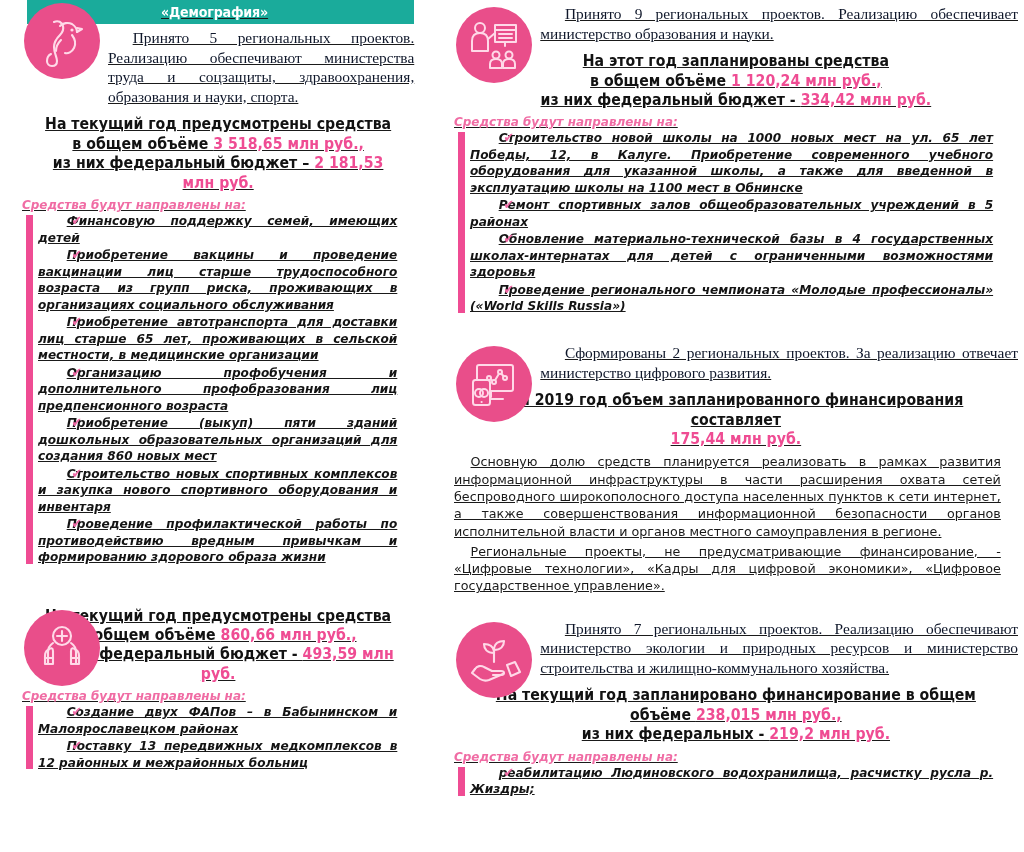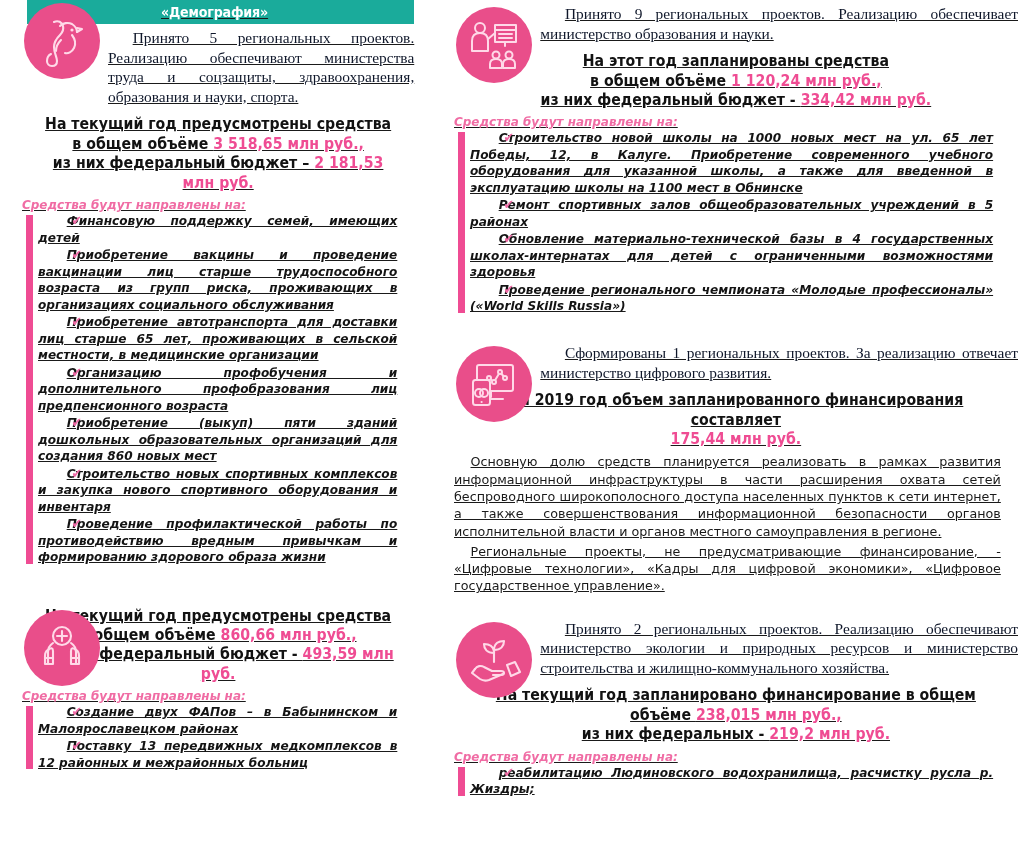--- a/index.html
+++ b/index.html
@@ -278,21 +278,21 @@
           <circle cx="26" cy="25" r="2" fill="#e94e8a"></circle>
           <circle cx="31" cy="29" r="2" fill="#e94e8a"></circle>
           <circle cx="37" cy="19" r="2" fill="#e94e8a"></circle>
           <circle cx="42" cy="25" r="2" fill="#e94e8a"></circle>
           <rect x="10" y="27" width="17" height="25" rx="2.5" fill="#e94e8a"></rect>
           <circle cx="16" cy="40" r="4"></circle>
           <circle cx="21" cy="40" r="4"></circle>
           <path d="M18.5 49h0.2"></path>
         </svg>
       </div>
-      <p class="intro">Сформированы 1 региональных проектов. За реализацию отвечает министерство цифрового развития.</p>
+      <p class="intro">Сформированы 2 региональных проектов. За реализацию отвечает министерство цифрового развития.</p>
 
       <div class="money">
         <div>На 2019 год объем запланированного финансирования составляет</div>
         <div class="hi">175,44 млн руб.</div>
       </div>
 
       <p class="body-para">Основную долю средств планируется реализовать в рамках развития информационной инфраструктуры в части расширения охвата сетей беспроводного широкополосного доступа населенных пунктов к сети интернет, а также совершенствования информационной безопасности органов исполнительной власти и органов местного самоуправления в регионе.</p>
       <p class="body-para">Региональные проекты, не предусматривающие финансирование, - «Цифровые технологии», «Кадры для цифровой экономики», «Цифровое государственное управление».</p>
     </div>
 
@@ -303,21 +303,21 @@
         <svg width="62" height="62" viewBox="0 0 62 62" fill="none" stroke="#ffd9e8" stroke-width="2.1" stroke-linecap="round" stroke-linejoin="round">
           <path d="M31 33V19"></path>
           <path d="M31 22c-1-5-5-7-10-7 0 5 3 9 10 9z"></path>
           <path d="M31 19c1-5 5-7 10-7 0 5-3 9-10 9z"></path>
           <path d="M12 40c2-3 6-4 9-2l8 4h8"></path>
           <path d="M29 42h9c2 0 3 1 3 2s-1 2-3 2h-8"></path>
           <path d="M12 40l-3 4 8 6c3 2 6 2 9 1l14-6"></path>
           <path d="M44 36l8-3 5 10-9 4z"></path>
         </svg>
       </div>
-      <p class="intro">Принято 2 региональных проектов. Реализацию обеспечивают министерство экологии и природных ресурсов и министерство строительства и жилищно-коммунального хозяйства.</p>
+      <p class="intro">Принято 7 региональных проектов. Реализацию обеспечивают министерство экологии и природных ресурсов и министерство строительства и жилищно-коммунального хозяйства.</p>
 
       <div class="money">
         <div><span>На текущий год запланировано финансирование в общем объёме </span><span class="hi">238,015 млн руб.,</span></div>
         <div><span>из них федеральных - </span><span class="hi">219,2 млн руб.</span></div>
       </div>
 
       <div class="lead">Средства будут направлены на:</div>
       <div class="bullets">
         <div class="rail"></div>
         <p class="bullet"><span class="check">✔</span><span>реабилитацию Людиновского водохранилища, расчистку русла р. Жиздры;</span></p>

